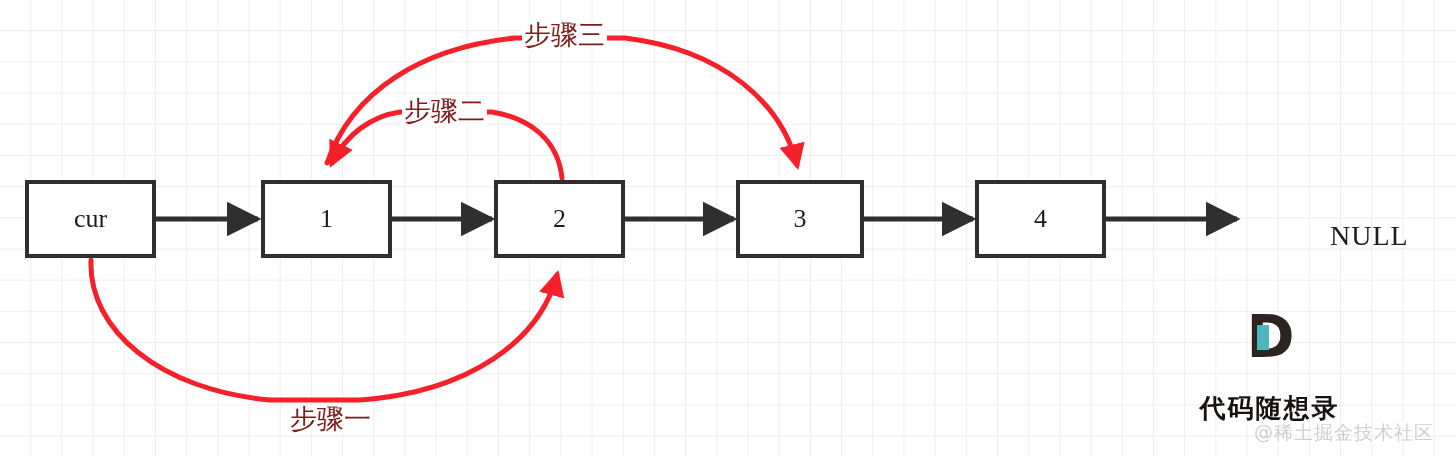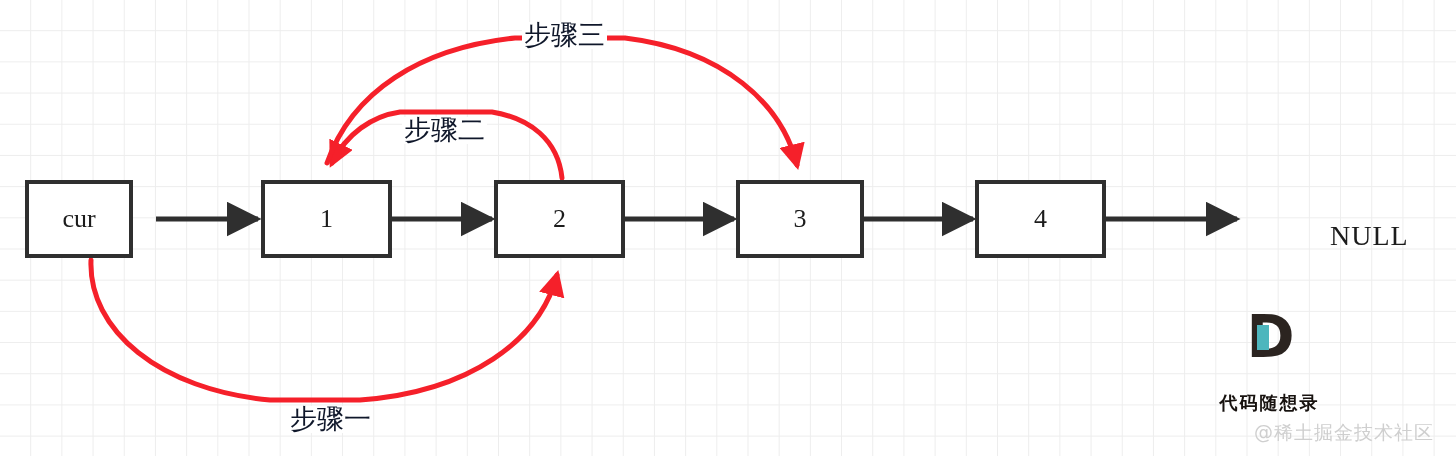--- a/index.html
+++ b/index.html
@@ -43,21 +43,21 @@
     position: absolute;
     font-family: "Liberation Serif", serif;
     font-size: 28px;
     color: #1c1c1c;
     letter-spacing: 1px;
   }
   .step-label {
     position: absolute;
     font-family: "Liberation Serif", "DejaVu Sans", sans-serif;
     font-size: 27px;
-    color: #0f172a;
+    color: #7f1d1d;
     white-space: nowrap;
     background: #ffffff;
     padding: 0 2px;
     line-height: 1;
     text-align: center;
   }
   .brand {
     position: absolute;
     left: 1192px;
     top: 312px;
@@ -83,21 +83,21 @@
     position: absolute;
     left: 13px;
     top: 13px;
     width: 12px;
     height: 25px;
     background: #4db6bd;
   }
   .brand-text {
     font-family: "DejaVu Sans", sans-serif;
     font-weight: bold;
-    font-size: 18px;
+    font-size: 26px;
     color: #17120f;
     letter-spacing: 2px;
     margin-top: 29px;
   }
   .watermark {
     position: absolute;
     right: 22px;
     bottom: 10px;
     font-family: "DejaVu Sans", sans-serif;
     font-size: 19px;
@@ -130,40 +130,40 @@
       <line x1="1106" y1="219" x2="1237" y2="219" stroke="#2f2f2f" stroke-width="5" marker-end="url(#blk-arrow)"></line>
     </g>
 
     <g>
       <path fill="none" stroke="#f5202a" stroke-width="5" stroke-linecap="round" marker-end="url(#red-arrow)" d="M 91,260 C 88,330 160,390 270,400 L 360,400 C 470,392 540,340 557,275"></path>
       <path fill="none" stroke="#f5202a" stroke-width="5" stroke-linecap="round" marker-end="url(#red-arrow)" d="M 562,178 C 558,140 530,118 492,112 L 400,112 C 372,116 346,134 332,163"></path>
       <path fill="none" stroke="#f5202a" stroke-width="5" stroke-linecap="round" marker-end="url(#red-arrow)" d="M 327,163 C 352,92 420,48 515,38 L 625,38 C 724,50 782,104 797,165"></path>
     </g>
   </svg>
 
-  <div class="node-box" style="left:25px; top:180px; width:108px; height:78px;">
+  <div class="node-box" style="left:25px; top:180px; width:131px; height:78px;">
     <span>cur</span>
   </div>
   <div class="node-box" style="left:261px; top:180px; width:131px; height:78px;">
     <span>1</span>
   </div>
   <div class="node-box" style="left:494px; top:180px; width:131px; height:78px;">
     <span>2</span>
   </div>
   <div class="node-box" style="left:736px; top:180px; width:128px; height:78px;">
     <span>3</span>
   </div>
   <div class="node-box" style="left:975px; top:180px; width:131px; height:78px;">
     <span>4</span>
   </div>
 
   <div class="null-label" style="left:1330px; top:220px;">NULL</div>
 
   <div class="step-label" style="left:288px; top:406px;">步骤一</div>
-  <div class="step-label" style="left:402px; top:98px;margin-top:19px;">步骤二</div>
+  <div class="step-label" style="left:402px; top:98px;">步骤二</div>
   <div class="step-label" style="left:522px; top:22px;">步骤三</div>
 
   <div class="brand">
     <div class="brand-mark">
       <div class="brand-d">D</div>
       <div class="brand-teal"></div>
     </div>
     <div class="brand-text">代码随想录</div>
   </div>
 

